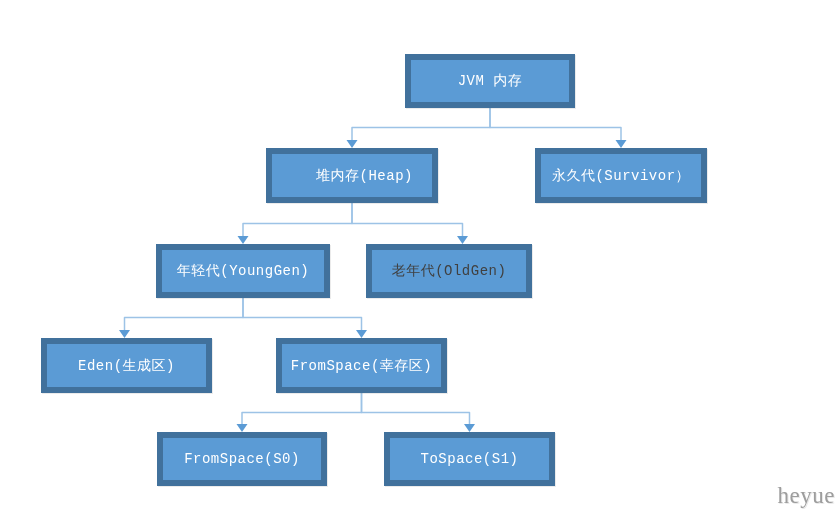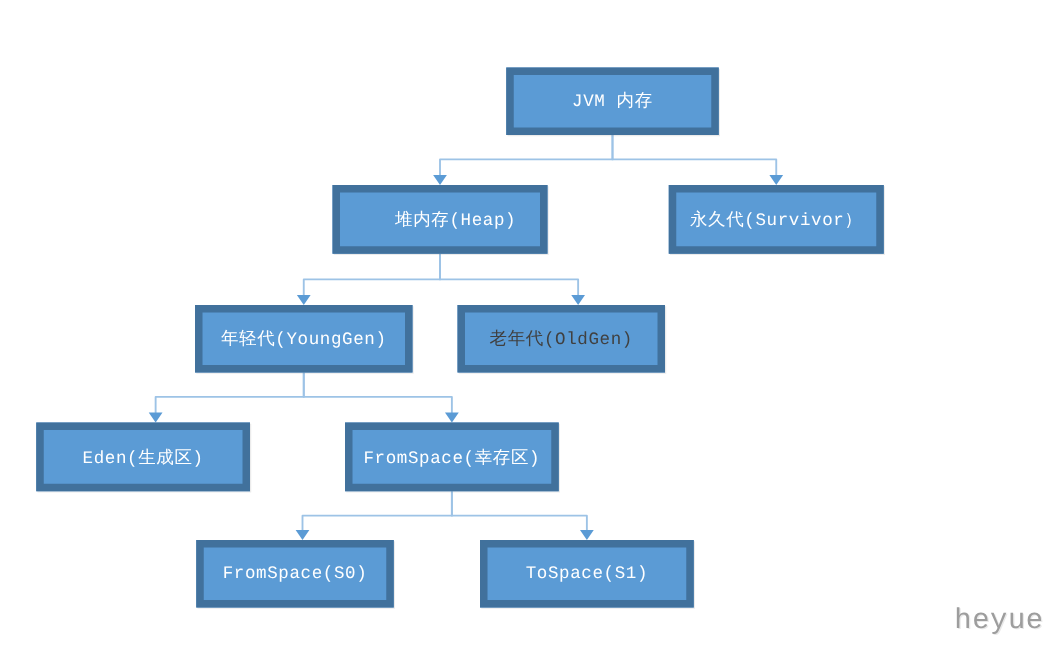--- a/index.html
+++ b/index.html
@@ -36,21 +36,21 @@
     font-family: "Liberation Mono", "DejaVu Sans Mono", monospace;
     font-size: 14px;
     letter-spacing: 0.5px;
     white-space: nowrap;
     box-shadow: 1px 1px 0 rgba(120,120,120,0.15);
   }
   #watermark {
     position: absolute;
     right: 3px;
     bottom: 7px;
-    font-family: Liberation Mono, monospace;
+    font-family: Liberation Serif, serif;
     font-size: 23px;
     color: #9d9d9d;
     text-shadow: 1px 1px 0 #e9e9e9;
     letter-spacing: 0.5px;
     margin-left: 26px;
   }
 </style>
 </head>
 <body>
 
@@ -72,19 +72,19 @@
       <polygon points="236.5,424 247.5,424 242,432" fill="#5B9BD5"></polygon>
       <polyline points="361.5,393 361.5,412.5 469.5,412.5 469.5,425" fill="none" stroke="#9DC3E6" stroke-width="1.5" stroke-linejoin="round"></polyline>
       <polygon points="464,424 475,424 469.5,432" fill="#5B9BD5"></polygon>
     </svg>
   <div id="nodes">
       <div class="node" style="left: 405px; top: 54px; width: 170px; height: 54px; background: rgb(91, 155, 213); border-color: rgb(65, 113, 156); color: rgb(255, 255, 255);">JVM 内存</div>
       <div class="node" style="left: 266px; top: 148px; width: 172px; height: 55px; background: rgb(91, 155, 213); border-color: rgb(65, 113, 156); color: rgb(255, 255, 255); padding-left: 25px;">堆内存(Heap)</div>
       <div class="node" style="left: 535px; top: 148px; width: 172px; height: 55px; background: rgb(91, 155, 213); border-color: rgb(65, 113, 156); color: rgb(255, 255, 255);">永久代(Survivor）</div>
       <div class="node" style="left: 156px; top: 244px; width: 174px; height: 54px; background: rgb(91, 155, 213); border-color: rgb(65, 113, 156); color: rgb(255, 255, 255);">年轻代(YoungGen)</div>
       <div class="node" style="left: 366px; top: 244px; width: 166px; height: 54px; background: rgb(91, 155, 213); border-color: rgb(65, 113, 156); color: #404040;">老年代(OldGen)</div>
-      <div class="node" style="left: 29px; top: 338px; width: 171px; height: 55px; background: rgb(91, 155, 213); border-color: rgb(65, 113, 156); color: rgb(255, 255, 255);">Eden(生成区)</div>
+      <div class="node" style="left: 41px; top: 338px; width: 171px; height: 55px; background: rgb(91, 155, 213); border-color: rgb(65, 113, 156); color: rgb(255, 255, 255);">Eden(生成区)</div>
       <div class="node" style="left: 276px; top: 338px; width: 171px; height: 55px; background: rgb(91, 155, 213); border-color: rgb(65, 113, 156); color: rgb(255, 255, 255);">FromSpace(幸存区)</div>
-      <div class="node" style="left: 157px; top: 432px; width: 158px; height: 54px; background: rgb(91, 155, 213); border-color: rgb(65, 113, 156); color: rgb(255, 255, 255);">FromSpace(S0)</div>
+      <div class="node" style="left: 157px; top: 432px; width: 170px; height: 54px; background: rgb(91, 155, 213); border-color: rgb(65, 113, 156); color: rgb(255, 255, 255);">FromSpace(S0)</div>
       <div class="node" style="left: 384px; top: 432px; width: 171px; height: 54px; background: rgb(91, 155, 213); border-color: rgb(65, 113, 156); color: rgb(255, 255, 255);">ToSpace(S1)</div>
     </div>
   <div id="watermark">heyue</div>
 </div>
 
 </body></html>

